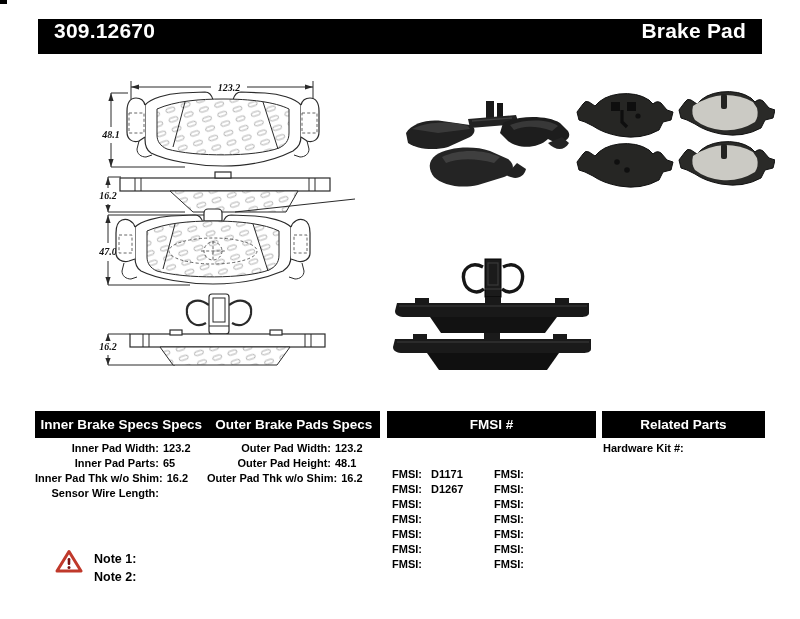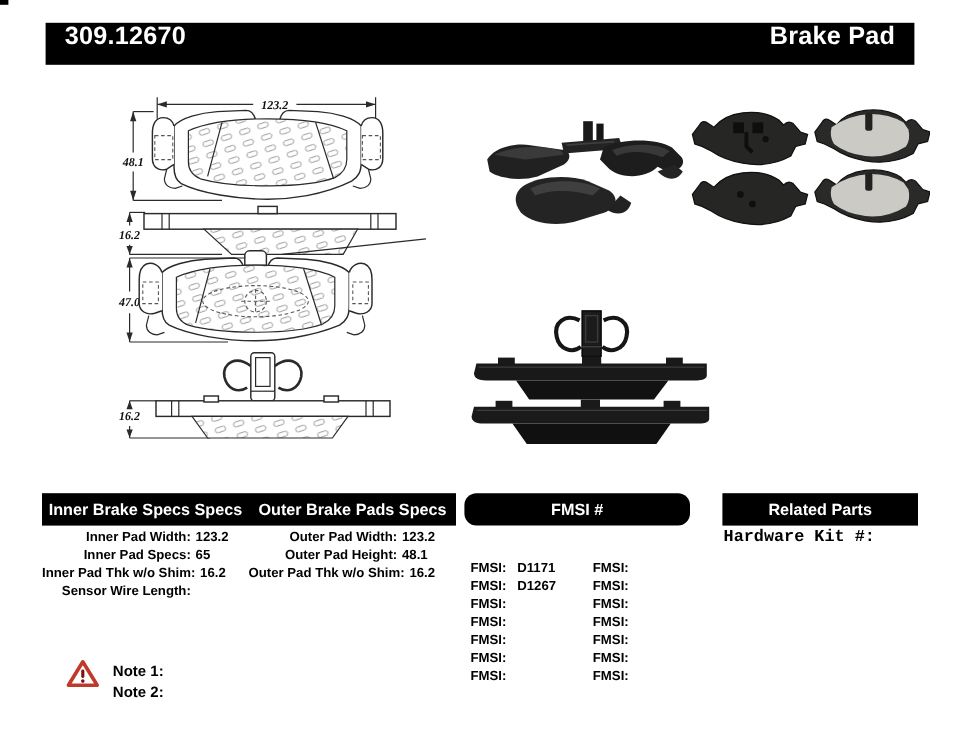--- a/index.html
+++ b/index.html
@@ -17,21 +17,21 @@
   .hdrbar .full{width:100%;text-align:center;}
   
   .speccol{top:441px;font-size:11px;font-weight:bold;line-height:15px;}
   .srow{display:flex;height:15px;}
   .srow .lbl{flex:1;text-align:right;white-space:nowrap;}
   .srow .val{width:46px;text-align:left;padding-left:4px;white-space:nowrap;}
   .fmsicol{top:467px;font-size:11px;font-weight:bold;line-height:15px;}
   .frow{height:15px;white-space:nowrap;}
   .frow .flbl{display:inline-block;min-width:33px;}
   .frow .fval{padding-left:6px;}
-  .relrow{font-size:14px;font-weight:bold;line-height:15px;white-space:nowrap;font-family:Liberation Mono, monospace;}
+  .relrow{font-size:11px;font-weight:bold;line-height:15px;white-space:nowrap;}
   
   .note{font-size:12.5px;font-weight:bold;line-height:18px;}
   
   svg{display:block;}
   .ln{stroke:#2a2a2a;stroke-width:1;fill:none;}
   .outline{stroke:#2a2a2a;stroke-width:1.2;fill:#fff;}
   .fric{stroke:#2a2a2a;stroke-width:1;fill:url(#hatch);}
   .dash{stroke:#555;stroke-width:0.9;fill:none;stroke-dasharray:3,2.2;}
   .dimtxt{font-family:"Liberation Serif",serif;font-style:italic;font-weight:bold;
           font-size:10px;fill:#111;}
@@ -237,34 +237,34 @@
       <path d="M10,86 L206,86 L206,96 C206,99 202,100 198,100 L18,100 C12,100 8,98 8,94 Z" fill="#1a1a1a"></path>
       <line x1="12" y1="89" x2="204" y2="89" stroke="#3d3d3d" stroke-width="1"></line>
       <path d="M42,100 L174,100 L162,117 L54,117 Z" fill="#101010"></path>
     </g>
   </svg>
 
   <div class="abs hdrbar" style="left:35px;width:345px;">
     <span class="half">Inner Brake Specs Specs</span>
     <span class="half">Outer Brake Pads Specs</span>
   </div>
-  <div class="abs hdrbar" style="left:387px;width:188px;border-radius:10px;">
+  <div class="abs hdrbar" style="left:387px;width:209px;">
     <span class="full">FMSI #</span>
   </div>
   <div class="abs hdrbar" style="left:602px;width:163px;">
     <span class="full">Related Parts</span>
   </div>
 
   <div class="abs speccol" style="left:35px;width:174px;">
     <div class="srow">
       <span class="lbl">Inner Pad Width:</span>
         <span class="val">123.2</span>
     </div>
     <div class="srow">
-      <span class="lbl">Inner Pad Specs:</span>
+      <span class="lbl">Inner Pad Parts:</span>
         <span class="val">65</span>
     </div>
     <div class="srow">
       <span class="lbl">Inner Pad Thk w/o Shim:</span>
         <span class="val">16.2</span>
     </div>
     <div class="srow">
       <span class="lbl">Sensor Wire Length:</span>
         <span class="val"></span>
     </div>

